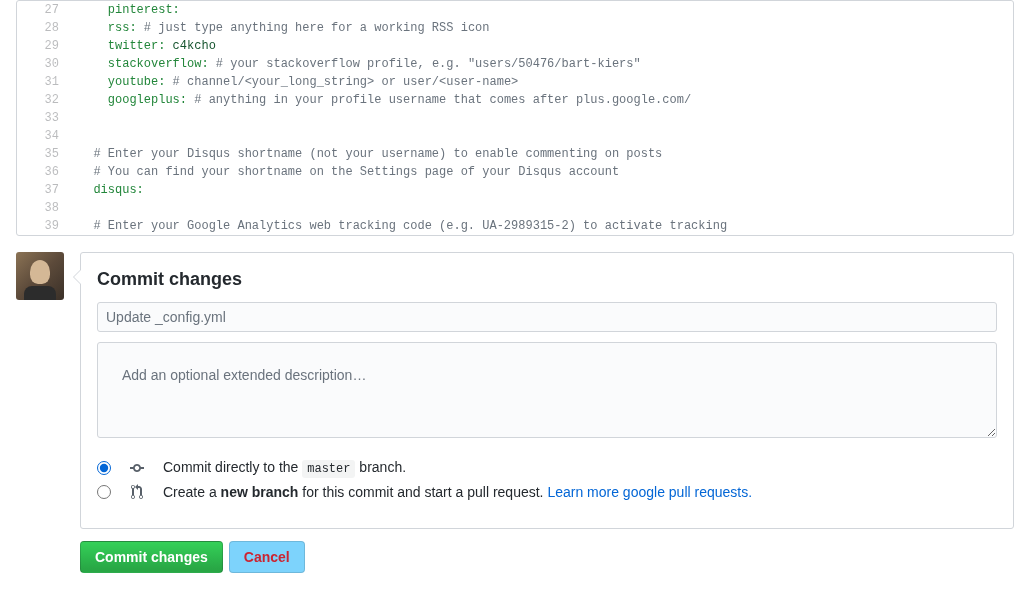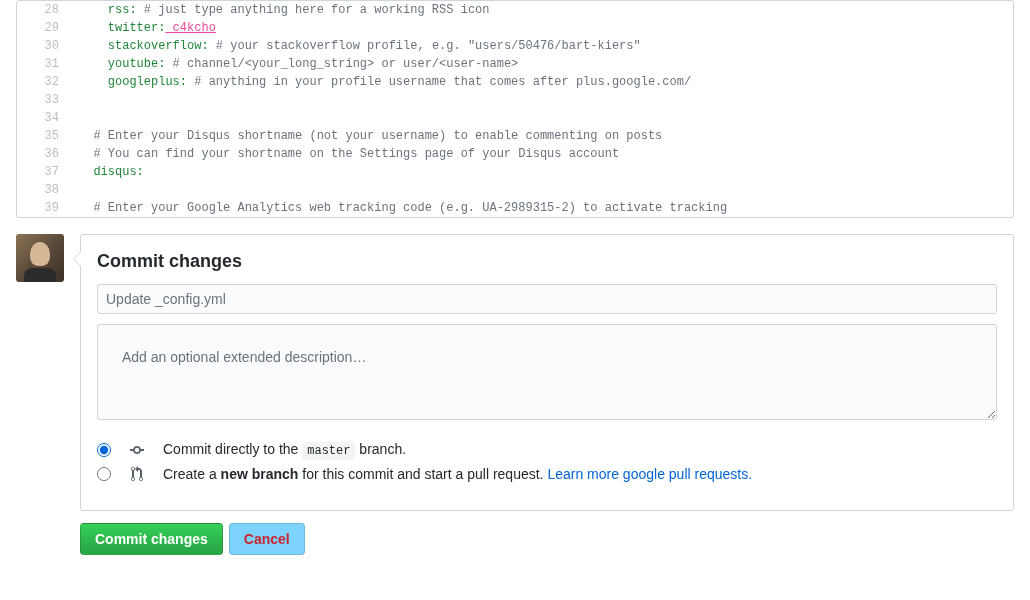--- a/index.html
+++ b/index.html
@@ -40,22 +40,21 @@
       white-space: pre;
       color: #24292e;
     }
     .tok-key {
       color: #22863a;
     }
     .tok-comment {
       color: #6a737d;
     }
     .tok-val {
-      color: #ec4899;
-      text-decoration: underline;
+      color: #14532d;
     }
     .commit-section {
       display: flex;
       gap: 16px;
     }
     .avatar-wrap {
       position: relative;
       flex-shrink: 0;
     }
     .avatar {
@@ -211,20 +210,24 @@
     .btn-danger {
       background: #7dd3fc;
       border-color: rgba(27,31,35,0.15);
       color: #cb2431;
     }
   </style>
 </head>
 <body>
 
 <div class="code-editor" id="code-editor">
+    <div class="code-line">
+      <div class="line-number">27</div>
+      <div class="line-content">    <span class="tok-key">pinterest:</span></div>
+    </div>
     <div class="code-line">
       <div class="line-number">28</div>
       <div class="line-content">    <span class="tok-key">rss:</span><span class="tok-comment"> # just type anything here for a working RSS icon</span></div>
     </div>
     <div class="code-line">
       <div class="line-number">29</div>
       <div class="line-content">    <span class="tok-key">twitter:</span><span class="tok-val"> c4kcho</span></div>
     </div>
     <div class="code-line">
       <div class="line-number">30</div>

